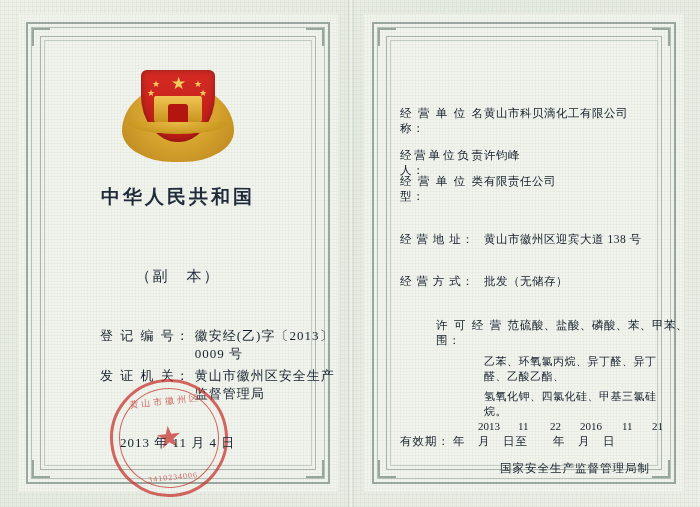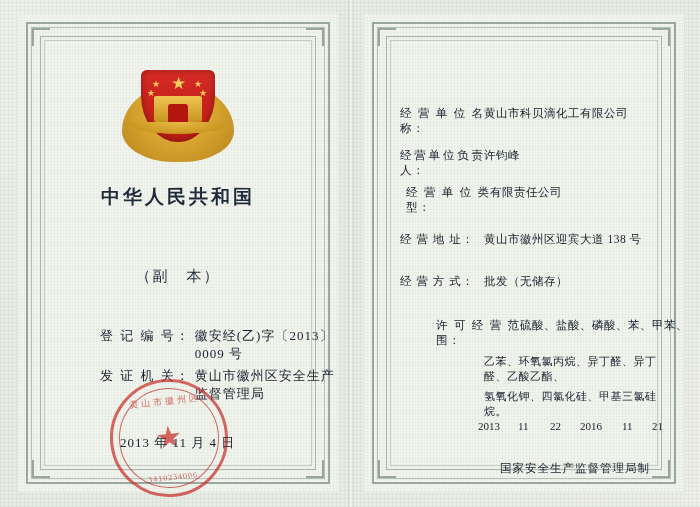--- a/index.html
+++ b/index.html
@@ -268,21 +268,21 @@
     text-align: justify;
     letter-spacing: 1px;
     flex: none;
   }
   .r-row .val {
     flex: 1;
     letter-spacing: 0.5px;
   }
   .r1 { top: 92px; }
   .r2 { top: 134px; }
-  .r3 { top: 171px; margin-left: 6px; }
+  .r3 { top: 160px; }
   .r4 { top: 218px; }
   .r5 { top: 260px; }
   .r6 { top: 304px; margin-left: 36px; }
   .r-cont {
     position: absolute;
     left: 120px;
     width: 180px;
     font-family: "Liberation Serif", serif;
     font-size: 11px;
     color: #16202c;
@@ -428,17 +428,21 @@
 
     <div class="r-valid-nums">
       <span class="n n-y1">2013</span>
       <span class="n n-m1">11</span>
       <span class="n n-d1">22</span>
       <span class="n n-y2">2016</span>
       <span class="n n-m2">11</span>
       <span class="n n-d2">21</span>
     </div>
 
+    <div class="r-valid">
+      <span class="lbl">有效期：</span>
+      <span class="tpl">年　月　日至　　年　月　日</span>
+    </div>
 
     <div class="r-issuer">国家安全生产监督管理局制</div>
   </div>
 
 </div>
 
 </body></html>

